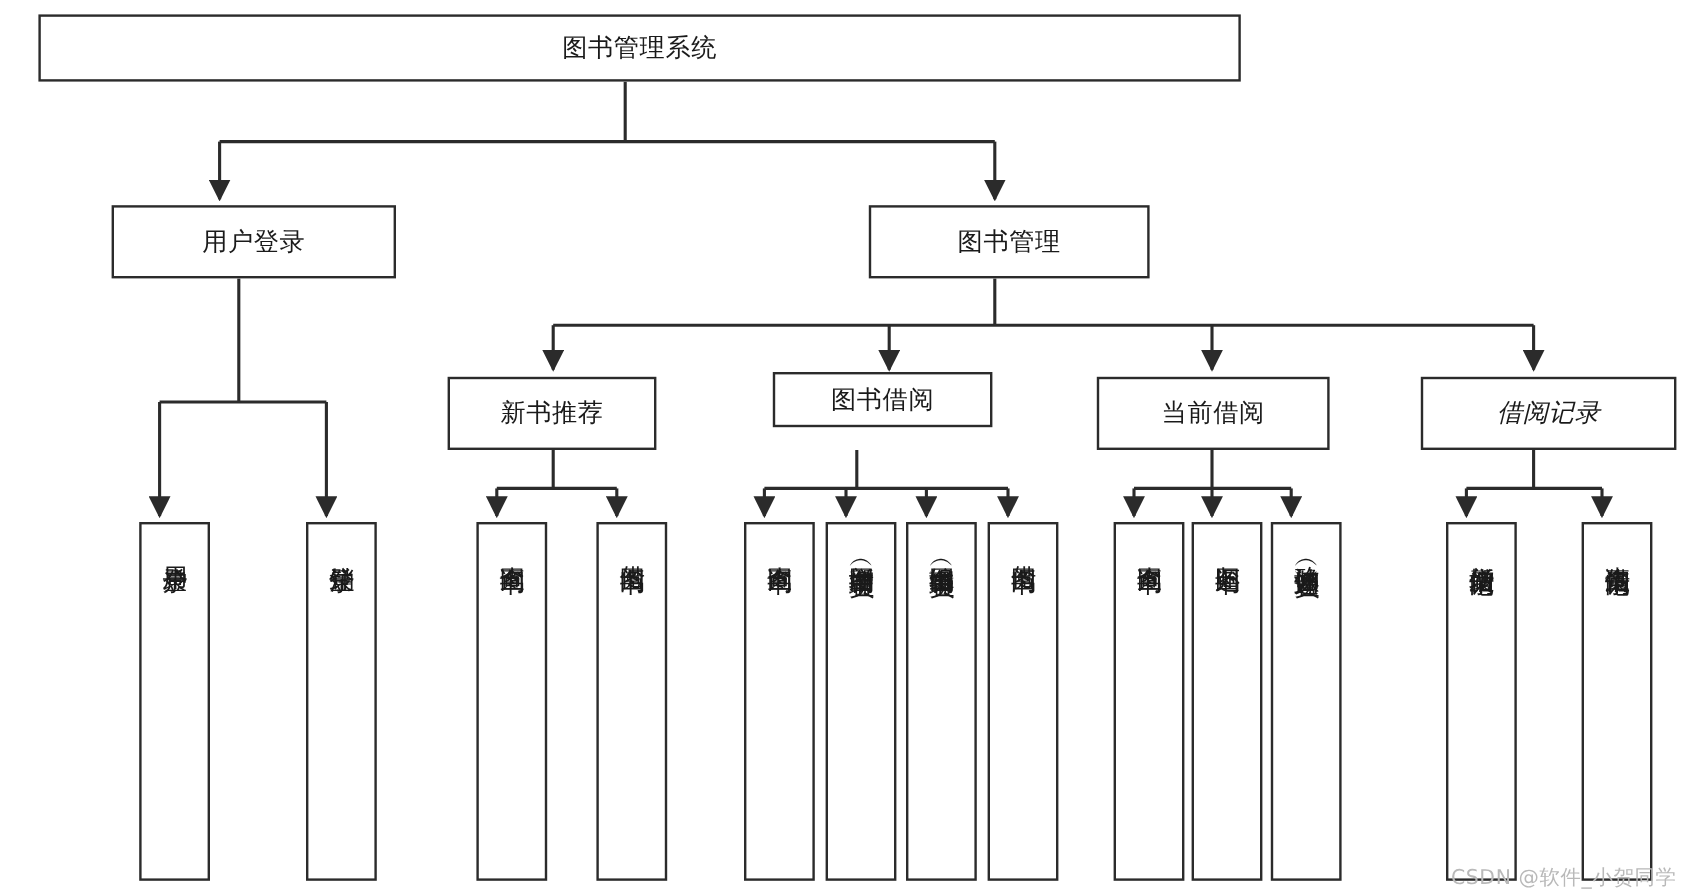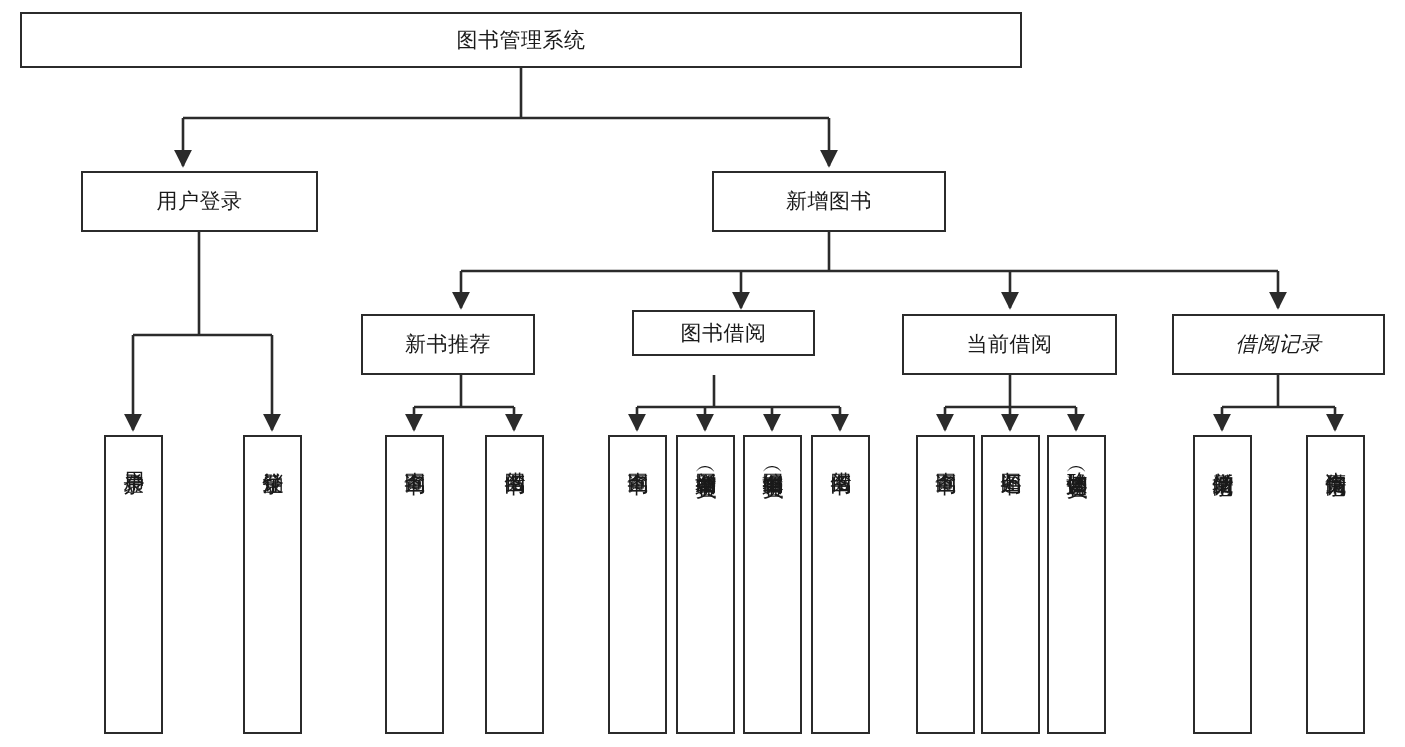--- a/index.html
+++ b/index.html
@@ -24,20 +24,21 @@
   }
   .node {
     position: absolute;
     box-sizing: border-box;
     border: 2.5px solid #2b2b2b;
     background: #ffffff;
     display: flex;
     align-items: center;
     justify-content: center;
     color: #111111;
+    margin-left: 12px;
   }
   .node-label {
     font-size: 21px;
     line-height: 1.15;
     letter-spacing: 0.5px;
     white-space: nowrap;
     color: #1a1a1a;
   }
   .node.vertical {
     align-items: flex-start;
@@ -120,32 +121,32 @@
 
   <div class="node" style="left:20px; top:12px; width:1002px; height:56px;">
     <span class="node-label">图书管理系统</span>
   </div>
 
   <div class="node" style="left:81px; top:171px; width:237px; height:61px;">
     <span class="node-label">用户登录</span>
   </div>
 
   <div class="node" style="left:712px; top:171px; width:234px; height:61px;">
-    <span class="node-label">新增图书</span>
+    <span class="node-label">图书管理</span>
   </div>
 
   <div class="node" style="left:361px; top:314px; width:174px; height:61px;">
     <span class="node-label">新书推荐</span>
   </div>
 
   <div class="node" style="left:632px; top:310px; width:183px; height:46px;">
     <span class="node-label">图书借阅</span>
   </div>
 
-  <div class="node" style="left:902px; top:314px; width:215px; height:61px;align-items:center;">
+  <div class="node" style="left:902px; top:314px; width:194px; height:61px;align-items:center;">
     <span class="node-label">当前借阅</span>
   </div>
 
   <div class="node" style="left:1172px; top:314px; width:213px; height:61px;font-style:italic;">
     <span class="node-label">借阅记录</span>
   </div>
 
   <div class="node vertical" style="left:104px; top:435px; width:59px; height:299px;">
     <span class="node-label">用户登录</span>
   </div>
@@ -191,14 +192,15 @@
   </div>
 
   <div class="node vertical" style="left:1193px; top:435px; width:59px; height:299px;">
     <span class="node-label">新增借阅记录</span>
   </div>
 
   <div class="node vertical" style="left:1306px; top:435px; width:59px; height:299px;">
     <span class="node-label">查询借阅记录</span>
   </div>
 
+  <div class="watermark">CSDN @软件_小贺同学</div>
 
 </div>
 
 </body></html>

